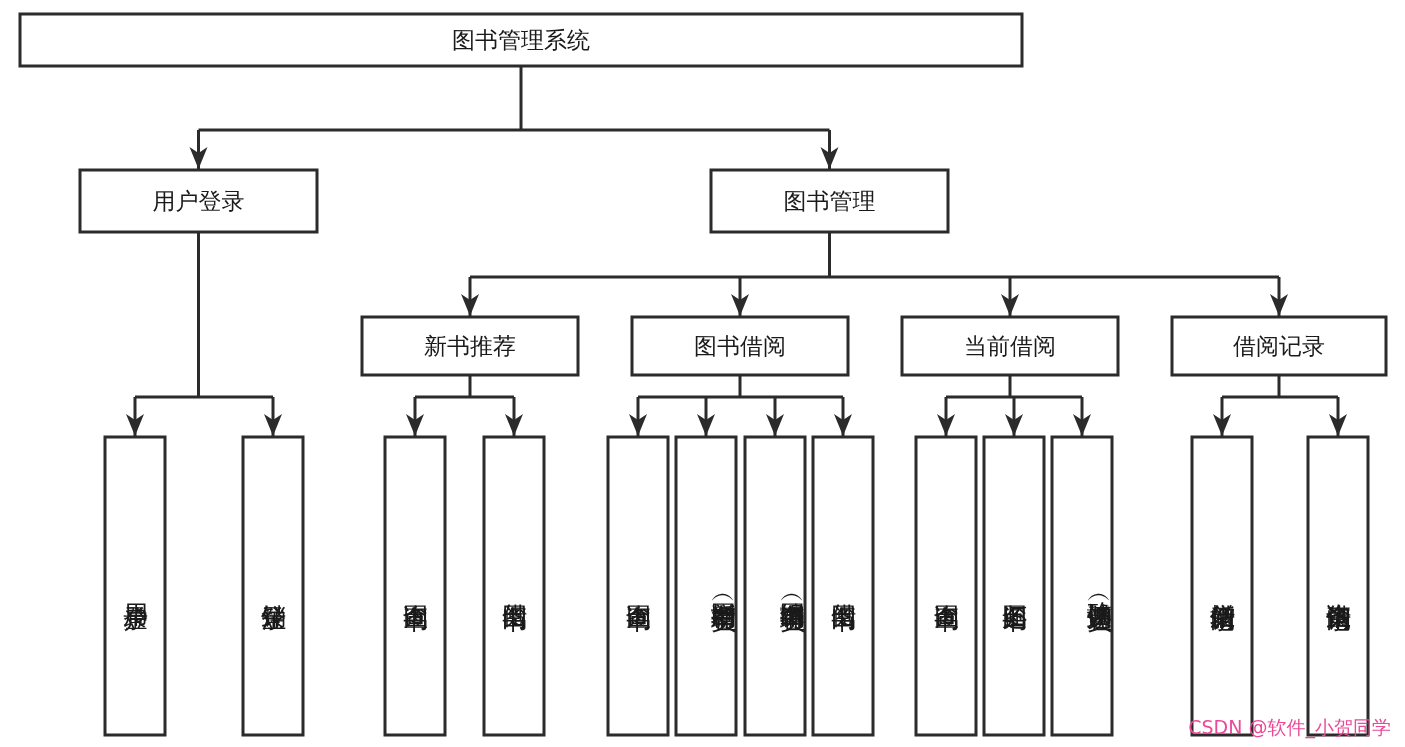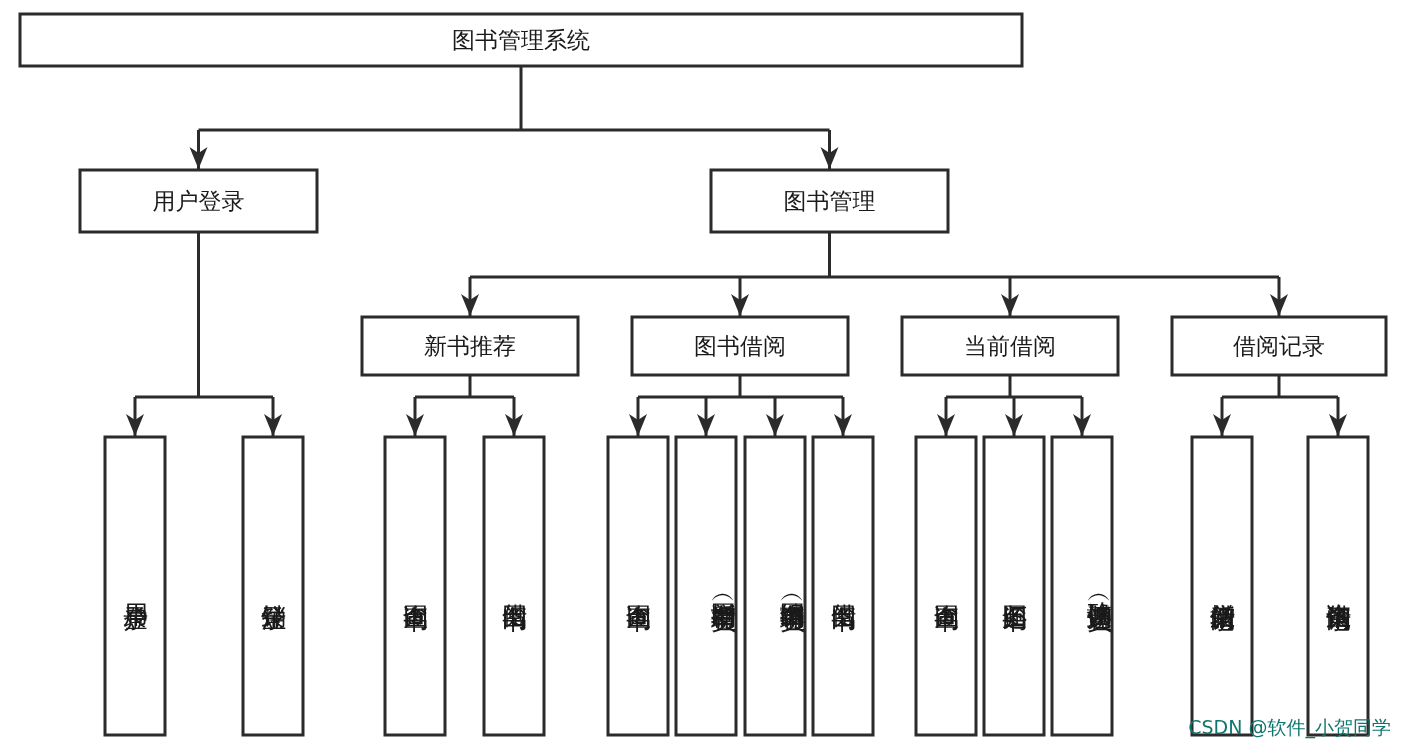--- a/index.html
+++ b/index.html
@@ -64,21 +64,21 @@
   }
   .node-label-v.center {
     align-items: center;
   }
   .watermark {
     position: absolute;
     right: 14px;
     bottom: 6px;
     font-family: "DejaVu Sans", "Liberation Sans", sans-serif;
     font-size: 19px;
-    color: #0f766e;
+    color: #ec4899;
     white-space: nowrap;
   }
 </style>
 </head>
 <body>
 
 <div id="diagram-root">
 
   <svg class="canvas" viewBox="0 0 1405 747">
     <defs>

